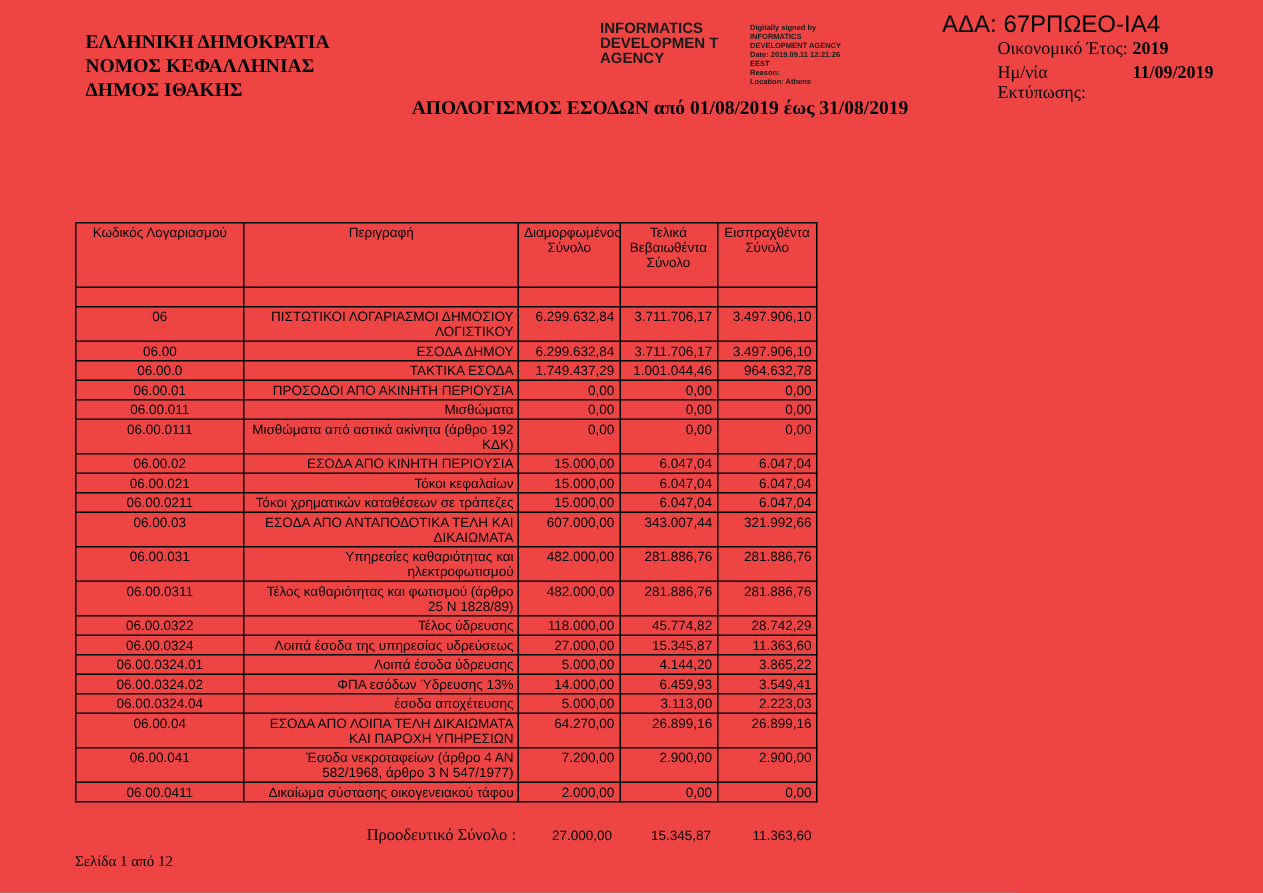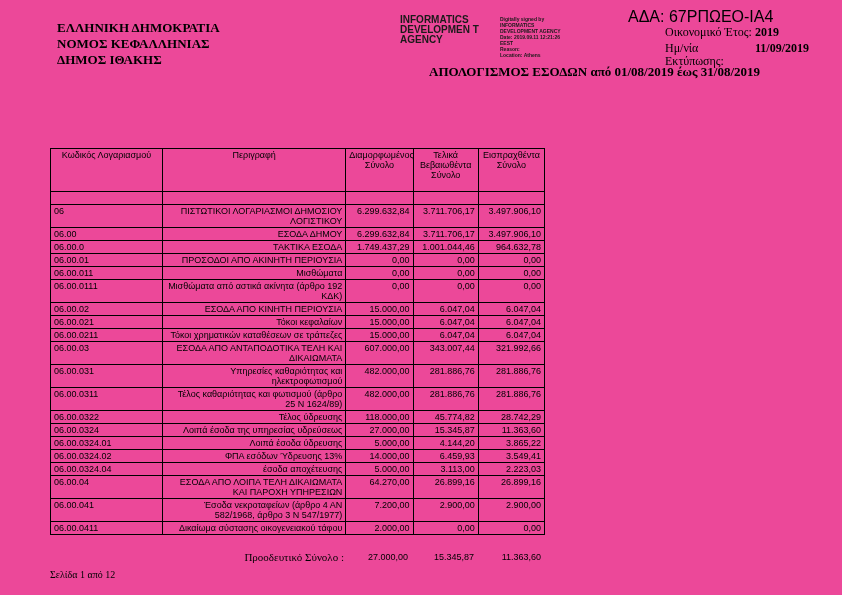--- a/index.html
+++ b/index.html
@@ -1,49 +1,49 @@
 <!DOCTYPE html>
 <html><head>
 <meta charset="utf-8">
 <style>
   html,body{margin:0;padding:0;background:#888;}
   .page{
-    position:relative;width:842px;height:595px;background:#ec4899;
+    position:relative;width:842px;height:595px;background:#ef4444;
     font-family:"Liberation Serif", serif;color:#000;overflow:hidden;margin:0 auto;
   }
   
   .org{position:absolute;left:57px;top:20px;font-weight:bold;font-size:13px;line-height:16px;}
   
   .stamp-large{position:absolute;left:400px;top:15px;width:100px;
     font-family:"Liberation Sans", sans-serif;font-weight:bold;font-size:10px;line-height:10px;color:#1a1a1a;}
   .stamp-small{position:absolute;left:500px;top:16px;width:90px;
     font-family:"Liberation Sans", sans-serif;font-weight:bold;font-size:5px;line-height:6px;color:#1a1a1a;white-space:pre-line;}
   
   .ada{position:absolute;left:628px;top:8px;font-family:"Liberation Sans", sans-serif;font-size:16px;}
   .meta-label{position:absolute;font-size:12px;margin-left:10px;}
   .meta-value{position:absolute;font-size:12px;font-weight:bold;}
   .lbl-year{left:655px;top:25px;}
   .val-year{left:755px;top:25px;}
   .lbl-date1{left:655px;top:41px;}
   .lbl-date2{left:655px;top:54px;}
   .val-date{left:755px;top:41px;}
   
-  .title{position:absolute;left:120px;top:64px;width:640px;text-align:right;
+  .title{position:absolute;left:120px;top:64px;width:640px;text-align:center;
     font-weight:bold;font-size:13px;}
   
   table.report{
     position:absolute;left:50px;top:148px;width:495px;
     border-collapse:collapse;table-layout:fixed;
     font-family:"Liberation Sans", sans-serif;font-size:9px;line-height:10px;
   }
   table.report th, table.report td{border:1px solid #000;padding:1px 3px;vertical-align:top;overflow:hidden;}
   table.report th{font-weight:normal;text-align:center;height:40px;margin-left:16px;}
   col.c-code{width:110px;} col.c-desc{width:180px;}
   col.c-n1{width:66px;} col.c-n2{width:64px;} col.c-n3{width:65px;}
-  td.code{text-align:left;}
+  td.code{text-align:center;}
   td.desc{text-align:right;}
   td.num{text-align:right;white-space:nowrap;}
   tr.spacer td{height:10px;}
   
   .ftotal-label{position:absolute;left:162px;top:551px;width:182px;text-align:right;font-size:11px;}
   .ftotal{position:absolute;top:552px;font-family:"Liberation Sans", sans-serif;font-size:9px;text-align:right;}
   .ft1{left:345px;width:63px;}
   .ft2{left:412px;width:62px;}
   .ft3{left:477px;width:64px;}
   .pagenum{position:absolute;left:50px;top:569px;font-size:10px;}
@@ -174,21 +174,21 @@
         </tr>
         <tr>
           <td class="code">06.00.031</td>
           <td class="desc">Υπηρεσίες καθαριότητας και ηλεκτροφωτισμού</td>
           <td class="num">482.000,00</td>
           <td class="num">281.886,76</td>
           <td class="num">281.886,76</td>
         </tr>
         <tr>
           <td class="code">06.00.0311</td>
-          <td class="desc">Τέλος καθαριότητας και φωτισμού (άρθρο 25 Ν 1624/89)</td>
+          <td class="desc">Τέλος καθαριότητας και φωτισμού (άρθρο 25 Ν 1828/89)</td>
           <td class="num">482.000,00</td>
           <td class="num">281.886,76</td>
           <td class="num">281.886,76</td>
         </tr>
         <tr>
           <td class="code">06.00.0322</td>
           <td class="desc">Τέλος ύδρευσης</td>
           <td class="num">118.000,00</td>
           <td class="num">45.774,82</td>
           <td class="num">28.742,29</td>

